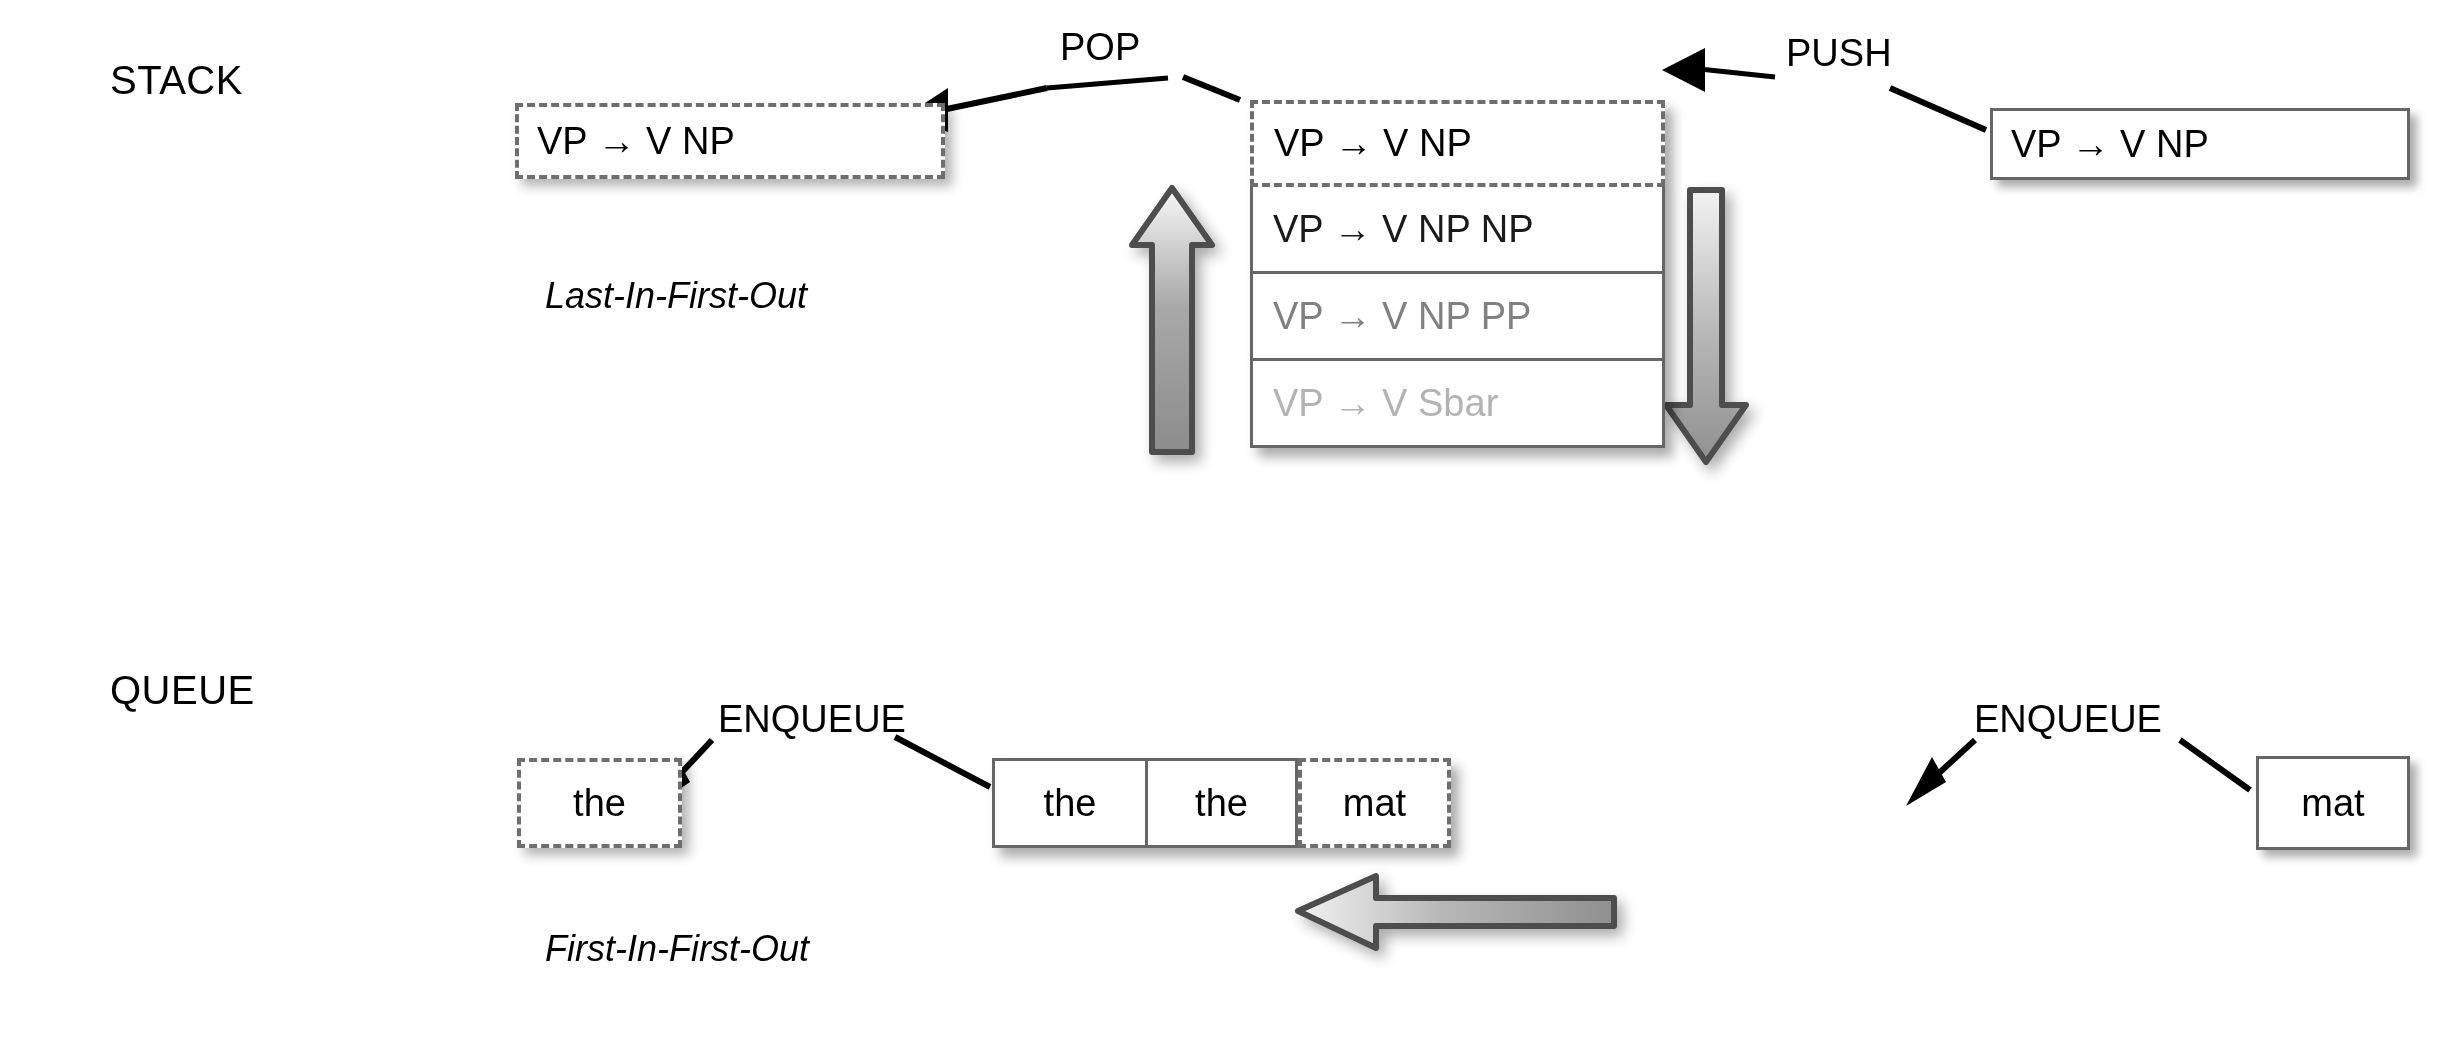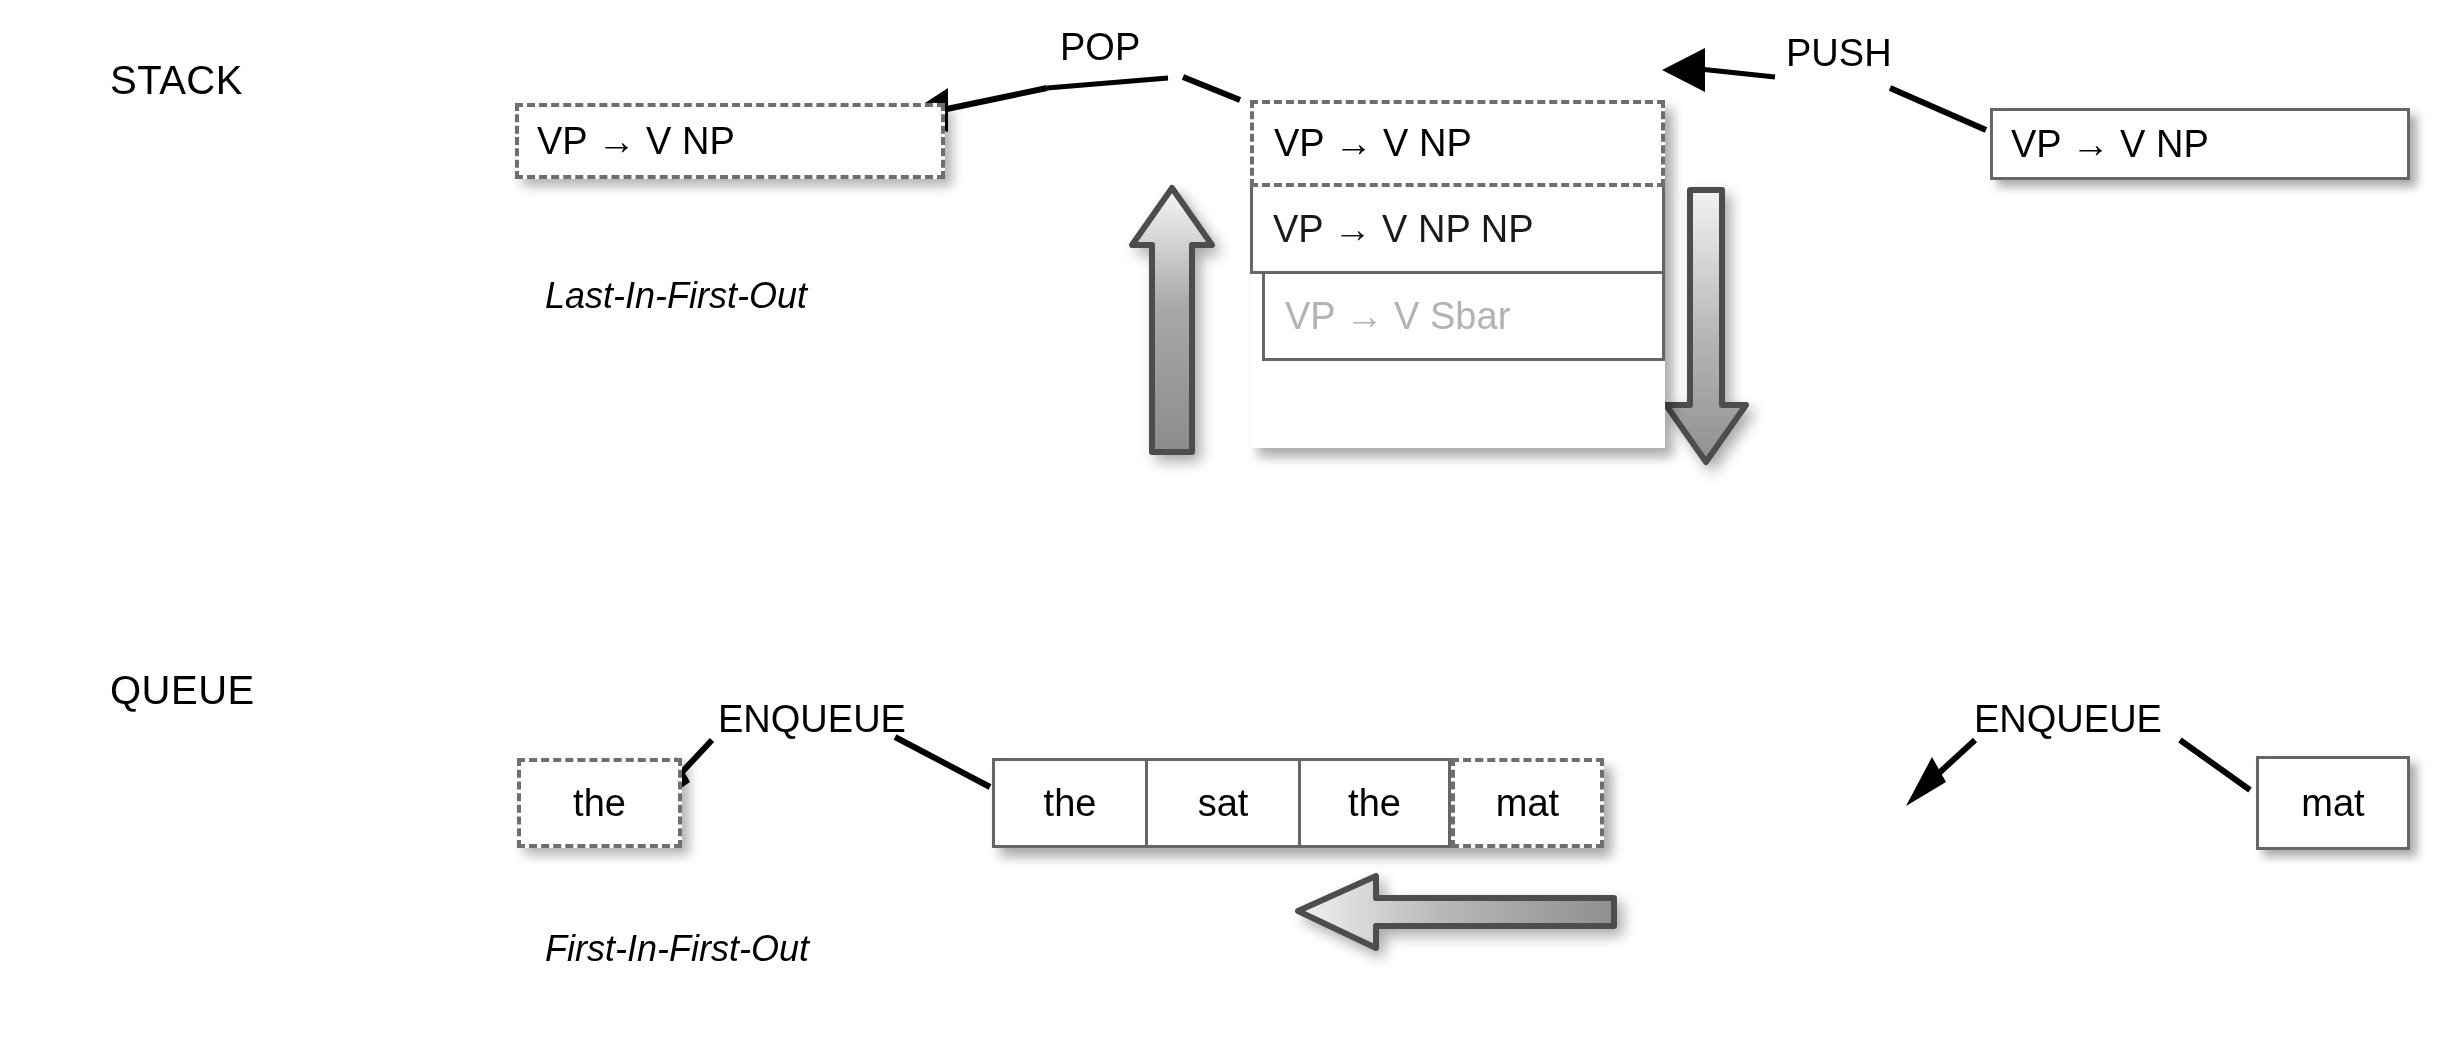--- a/index.html
+++ b/index.html
@@ -200,41 +200,41 @@
 
 <div class="abs caption" style="left:545px; top:275px;">Last-In-First-Out</div>
 
 <div class="abs op-label" style="left:1060px; top:20px;">POP</div>
 
 <div class="abs op-label" style="left:1786px; top:26px;">PUSH</div>
 
 <div class="abs" id="stack-group" style="left:1250px; top:100px; width:415px; height:348px;">
   <div class="stack-row top" style="height:87px; color:#000000;">VP → V NP</div>
   <div class="stack-row" style="height:87px; color:#1a1a1a;">VP → V NP NP</div>
-  <div class="stack-row" style="height:87px; color:#b3b3b3;margin-left:12px;">VP → V Sbar</div>
+  <div class="stack-row" style="height:87px; color:#808080;">VP → V NP PP</div>
+  <div class="stack-row" style="height:87px; color:#b3b3b3;">VP → V Sbar</div>
 </div>
 
 <div class="abs box box-solid" style="left:1990px; top:108px; width:420px; height:72px;">
   <span class="rule-text">VP → V NP</span>
 </div>
 
 <div class="abs section-title" style="left:110px; top:628px;margin-top:40px;">QUEUE</div>
 
 <div class="abs box box-dashed" style="left:517px; top:758px; width:165px; height:90px; justify-content:center;">
   <span style="font-size:38px;">the</span>
 </div>
 
 <div class="abs caption" style="left:545px; top:928px;">First-In-First-Out</div>
 
 <div class="abs op-label" style="left:718px; top:692px;">ENQUEUE</div>
 
 <div class="abs op-label" style="left:1974px; top:692px;">ENQUEUE</div>
 
 <div class="abs" id="queue-group" style="left:992px; top:758px; display:flex;">
   <div class="q-cell" style="width:153px; height:90px;">the</div>
-  <div class="q-cell" style="width:153px; height:90px;">sat</div>
   <div class="q-cell last-solid" style="width:153px; height:90px;">the</div>
   <div class="q-cell dashed" style="width:153px; height:90px;">mat</div>
 </div>
 
 <div class="abs box box-solid" style="left:2256px; top:756px; width:154px; height:94px; justify-content:center;">
   <span style="font-size:38px;">mat</span>
 </div>
 
 </body></html>

